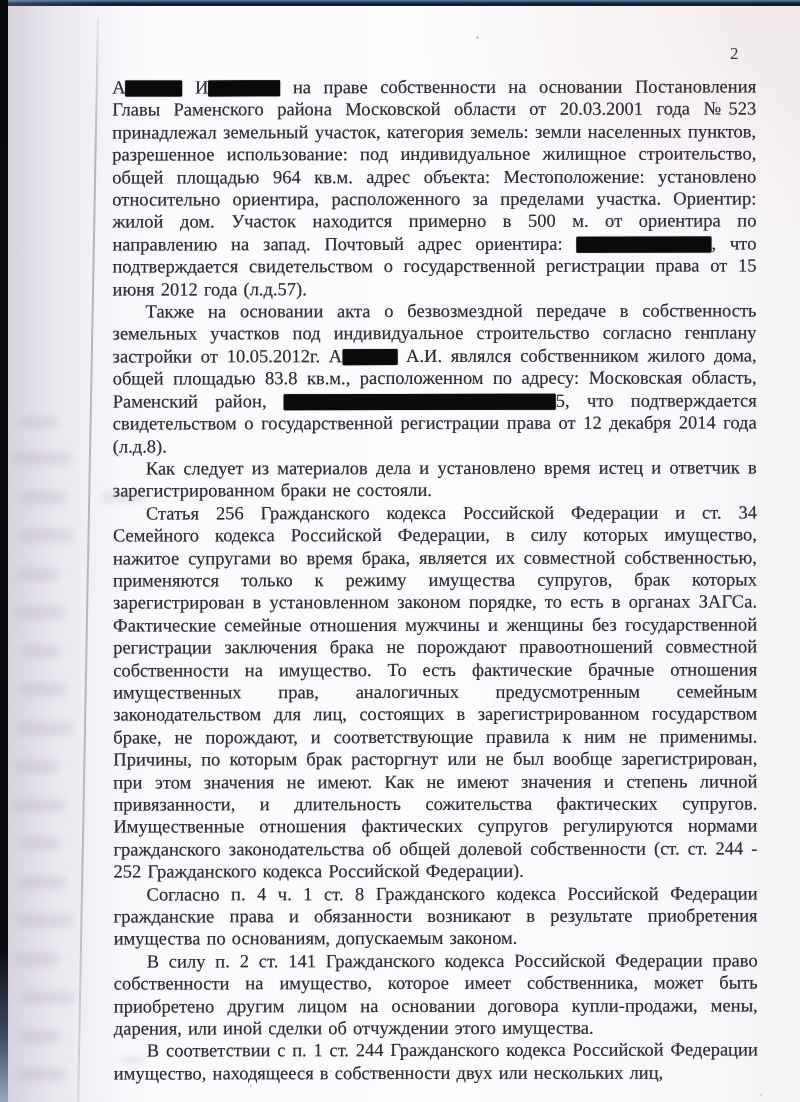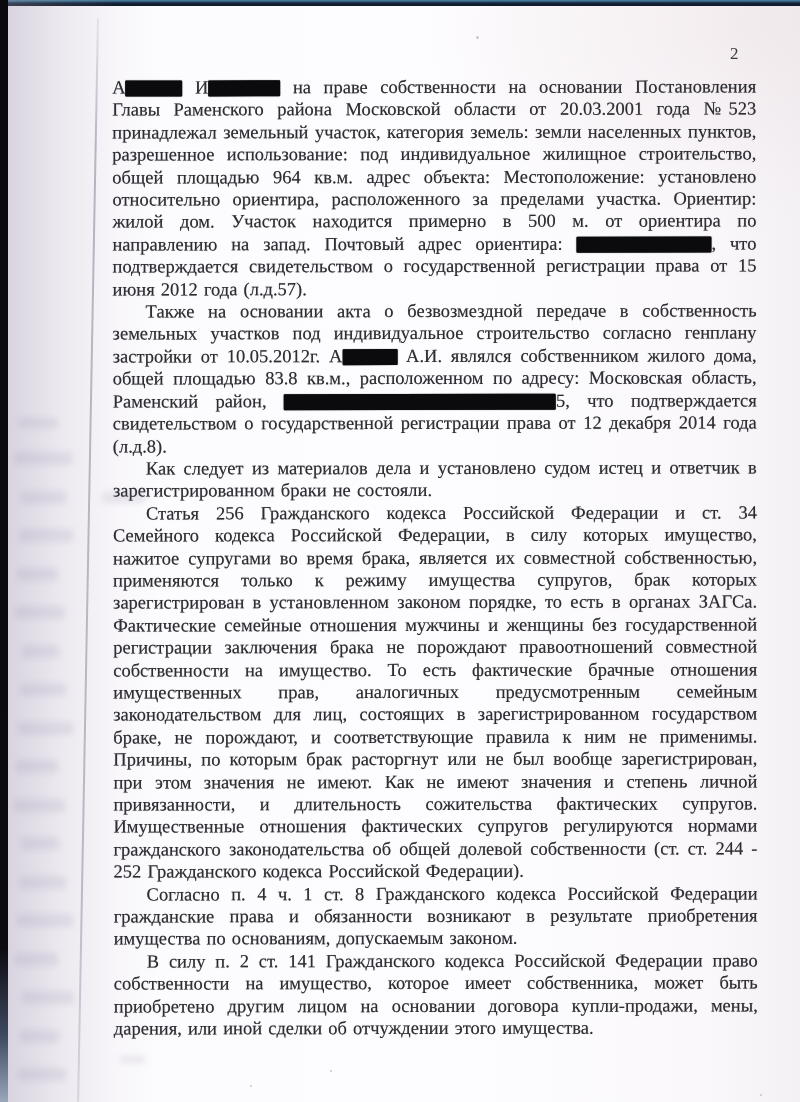--- a/index.html
+++ b/index.html
@@ -86,24 +86,25 @@
   <div class="top-scan-edge"></div>
   <div class="left-scan-edge"></div>
   <div class="binding-shadow"></div>
   <div class="fold-line"></div>
 
   <div class="page-number">2</div>
 
   <div class="document-text" id="doc-text">
       <p class="no-indent">А<span class="redaction-bar" style="width: 57px;"></span> И<span class="redaction-bar" style="width: 72px;"></span> на праве собственности на основании Постановления Главы Раменского района Московской области от 20.03.2001 года №523 принадлежал земельный участок, категория земель: земли населенных пунктов, разрешенное использование: под индивидуальное жилищное строительство, общей площадью 964 кв.м. адрес объекта: Местоположение: установлено относительно ориентира, расположенного за пределами участка. Ориентир: жилой дом. Участок находится примерно в 500 м. от ориентира по направлению на запад. Почтовый адрес ориентира: <span class="redaction-bar" style="width: 135px;"></span>, что подтверждается свидетельством о государственной регистрации права от 15 июня 2012 года (л.д.57).</p>
       <p class="indent">Также на основании акта о безвозмездной передаче в собственность земельных участков под индивидуальное строительство согласно генплану застройки от 10.05.2012г. А<span class="redaction-bar" style="width: 55px;"></span> А.И. являлся собственником жилого дома, общей площадью 83.8 кв.м., расположенном по адресу: Московская область, Раменский район, <span class="redaction-bar" style="width: 272px;"></span>5, что подтверждается свидетельством о государственной регистрации права от 12 декабря 2014 года (л.д.8).</p>
-      <p class="indent">Как следует из материалов дела и установлено судом истец и ответчик в зарегистрированном браки не состояли.</p>
+      <p class="indent">Как следует из материалов дела и установлено время истец и ответчик в зарегистрированном браки не состояли.</p>
       <p class="indent">Статья 256 Гражданского кодекса Российской Федерации и ст. 34 Семейного кодекса Российской Федерации, в силу которых имущество, нажитое супругами во время брака, является их совместной собственностью, применяются только к режиму имущества супругов, брак которых зарегистрирован в установленном законом порядке, то есть в органах ЗАГСа. Фактические семейные отношения мужчины и женщины без государственной регистрации заключения брака не порождают правоотношений совместной собственности на имущество. То есть фактические брачные отношения имущественных прав, аналогичных предусмотренным семейным законодательством для лиц, состоящих в зарегистрированном государством браке, не порождают, и соответствующие правила к ним не применимы. Причины, по которым брак расторгнут или не был вообще зарегистрирован, при этом значения не имеют. Как не имеют значения и степень личной привязанности, и длительность сожительства фактических супругов. Имущественные отношения фактических супругов регулируются нормами гражданского законодательства об общей долевой собственности (ст. ст. 244 - 252 Гражданского кодекса Российской Федерации).</p>
       <p class="indent">Согласно п. 4 ч. 1 ст. 8 Гражданского кодекса Российской Федерации гражданские права и обязанности возникают в результате приобретения имущества по основаниям, допускаемым законом.</p>
       <p class="indent">В силу п. 2 ст. 141 Гражданского кодекса Российской Федерации право собственности на имущество, которое имеет собственника, может быть приобретено другим лицом на основании договора купли-продажи, мены, дарения, или иной сделки об отчуждении этого имущества.</p>
+      <p class="indent">В соответствии с п. 1 ст. 244 Гражданского кодекса Российской Федерации имущество, находящееся в собственности двух или нескольких лиц,</p>
     </div>
 
   <div id="artifact-layer">
       <div class="bleed-smudge" style="left: 14px; top: 452px; width: 58px; height: 13px;"></div>
       <div class="bleed-smudge" style="left: 21px; top: 491px; width: 45px; height: 13px;"></div>
       <div class="bleed-smudge" style="left: 19px; top: 529px; width: 54px; height: 13px;"></div>
       <div class="bleed-smudge" style="left: 17px; top: 568px; width: 41px; height: 13px;"></div>
       <div class="bleed-smudge" style="left: 15px; top: 606px; width: 50px; height: 13px;"></div>
       <div class="bleed-smudge" style="left: 22px; top: 645px; width: 37px; height: 13px;"></div>
       <div class="bleed-smudge" style="left: 20px; top: 683px; width: 46px; height: 13px;"></div>

